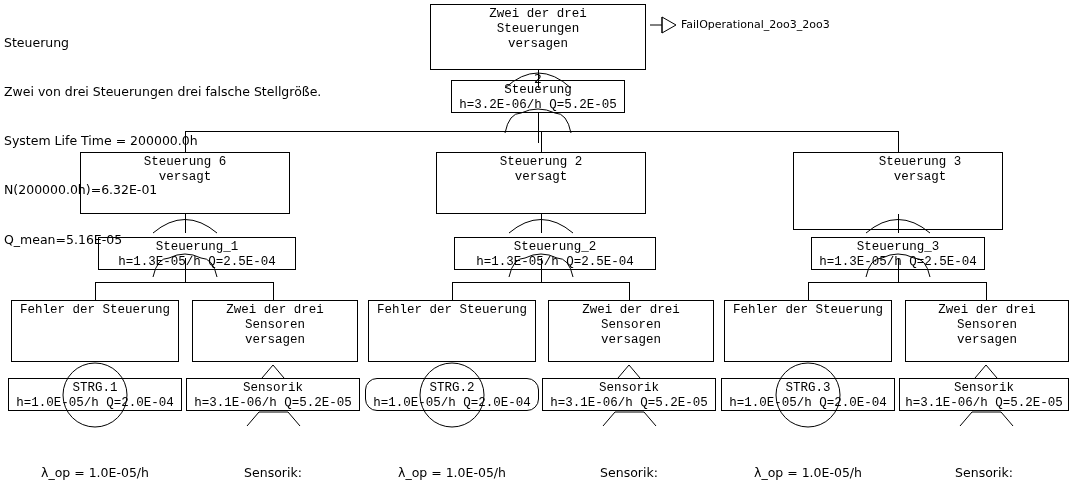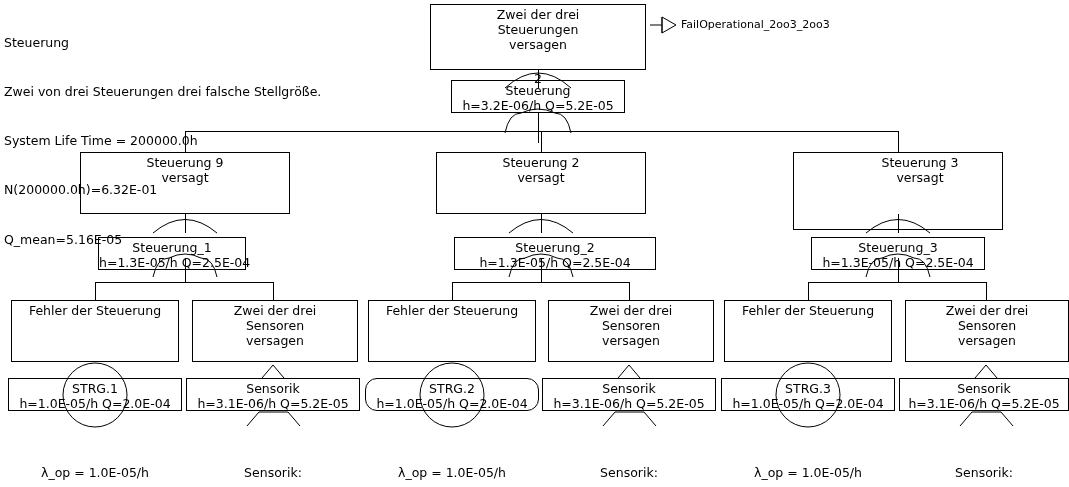--- a/index.html
+++ b/index.html
@@ -30,20 +30,21 @@
   
   .box {
     position: absolute;
     box-sizing: border-box;
     border: 1px solid #000000;
     background: transparent;
     font-size: 12.5px;
     line-height: 15px;
     text-align: center;
     z-index: 3;
+    font-family: Liberation Mono, monospace;
   }
   .box .lines {
     padding-top: 2px;
   }
   .box .lines div { white-space: pre; }
 
   
   .event-box { }
 
   
@@ -229,25 +230,25 @@
 
   <div class="box param-box" style="left:451px; top:80px; width:174px; height:33px;">
     <div class="lines">
       <div>Steuerung</div>
       <div>h=3.2E-06/h Q=5.2E-05</div>
     </div>
   </div>
 
   <div class="box event-box" style="left:80px; top:152px; width:210px; height:62px;">
     <div class="lines">
-      <div>Steuerung 9</div>
+      <div>Steuerung 6</div>
       <div>versagt</div>
     </div>
   </div>
-  <div class="box param-box" style="left:98px; top:237px; width:148px; height:33px;">
+  <div class="box param-box" style="left:98px; top:237px; width:198px; height:33px;">
     <div class="lines">
       <div>Steuerung_1</div>
       <div>h=1.3E-05/h Q=2.5E-04</div>
     </div>
   </div>
 
   <div class="box event-box" style="left:11px; top:300px; width:168px; height:62px;">
     <div class="lines">
       <div>Fehler der Steuerung</div>
     </div>

